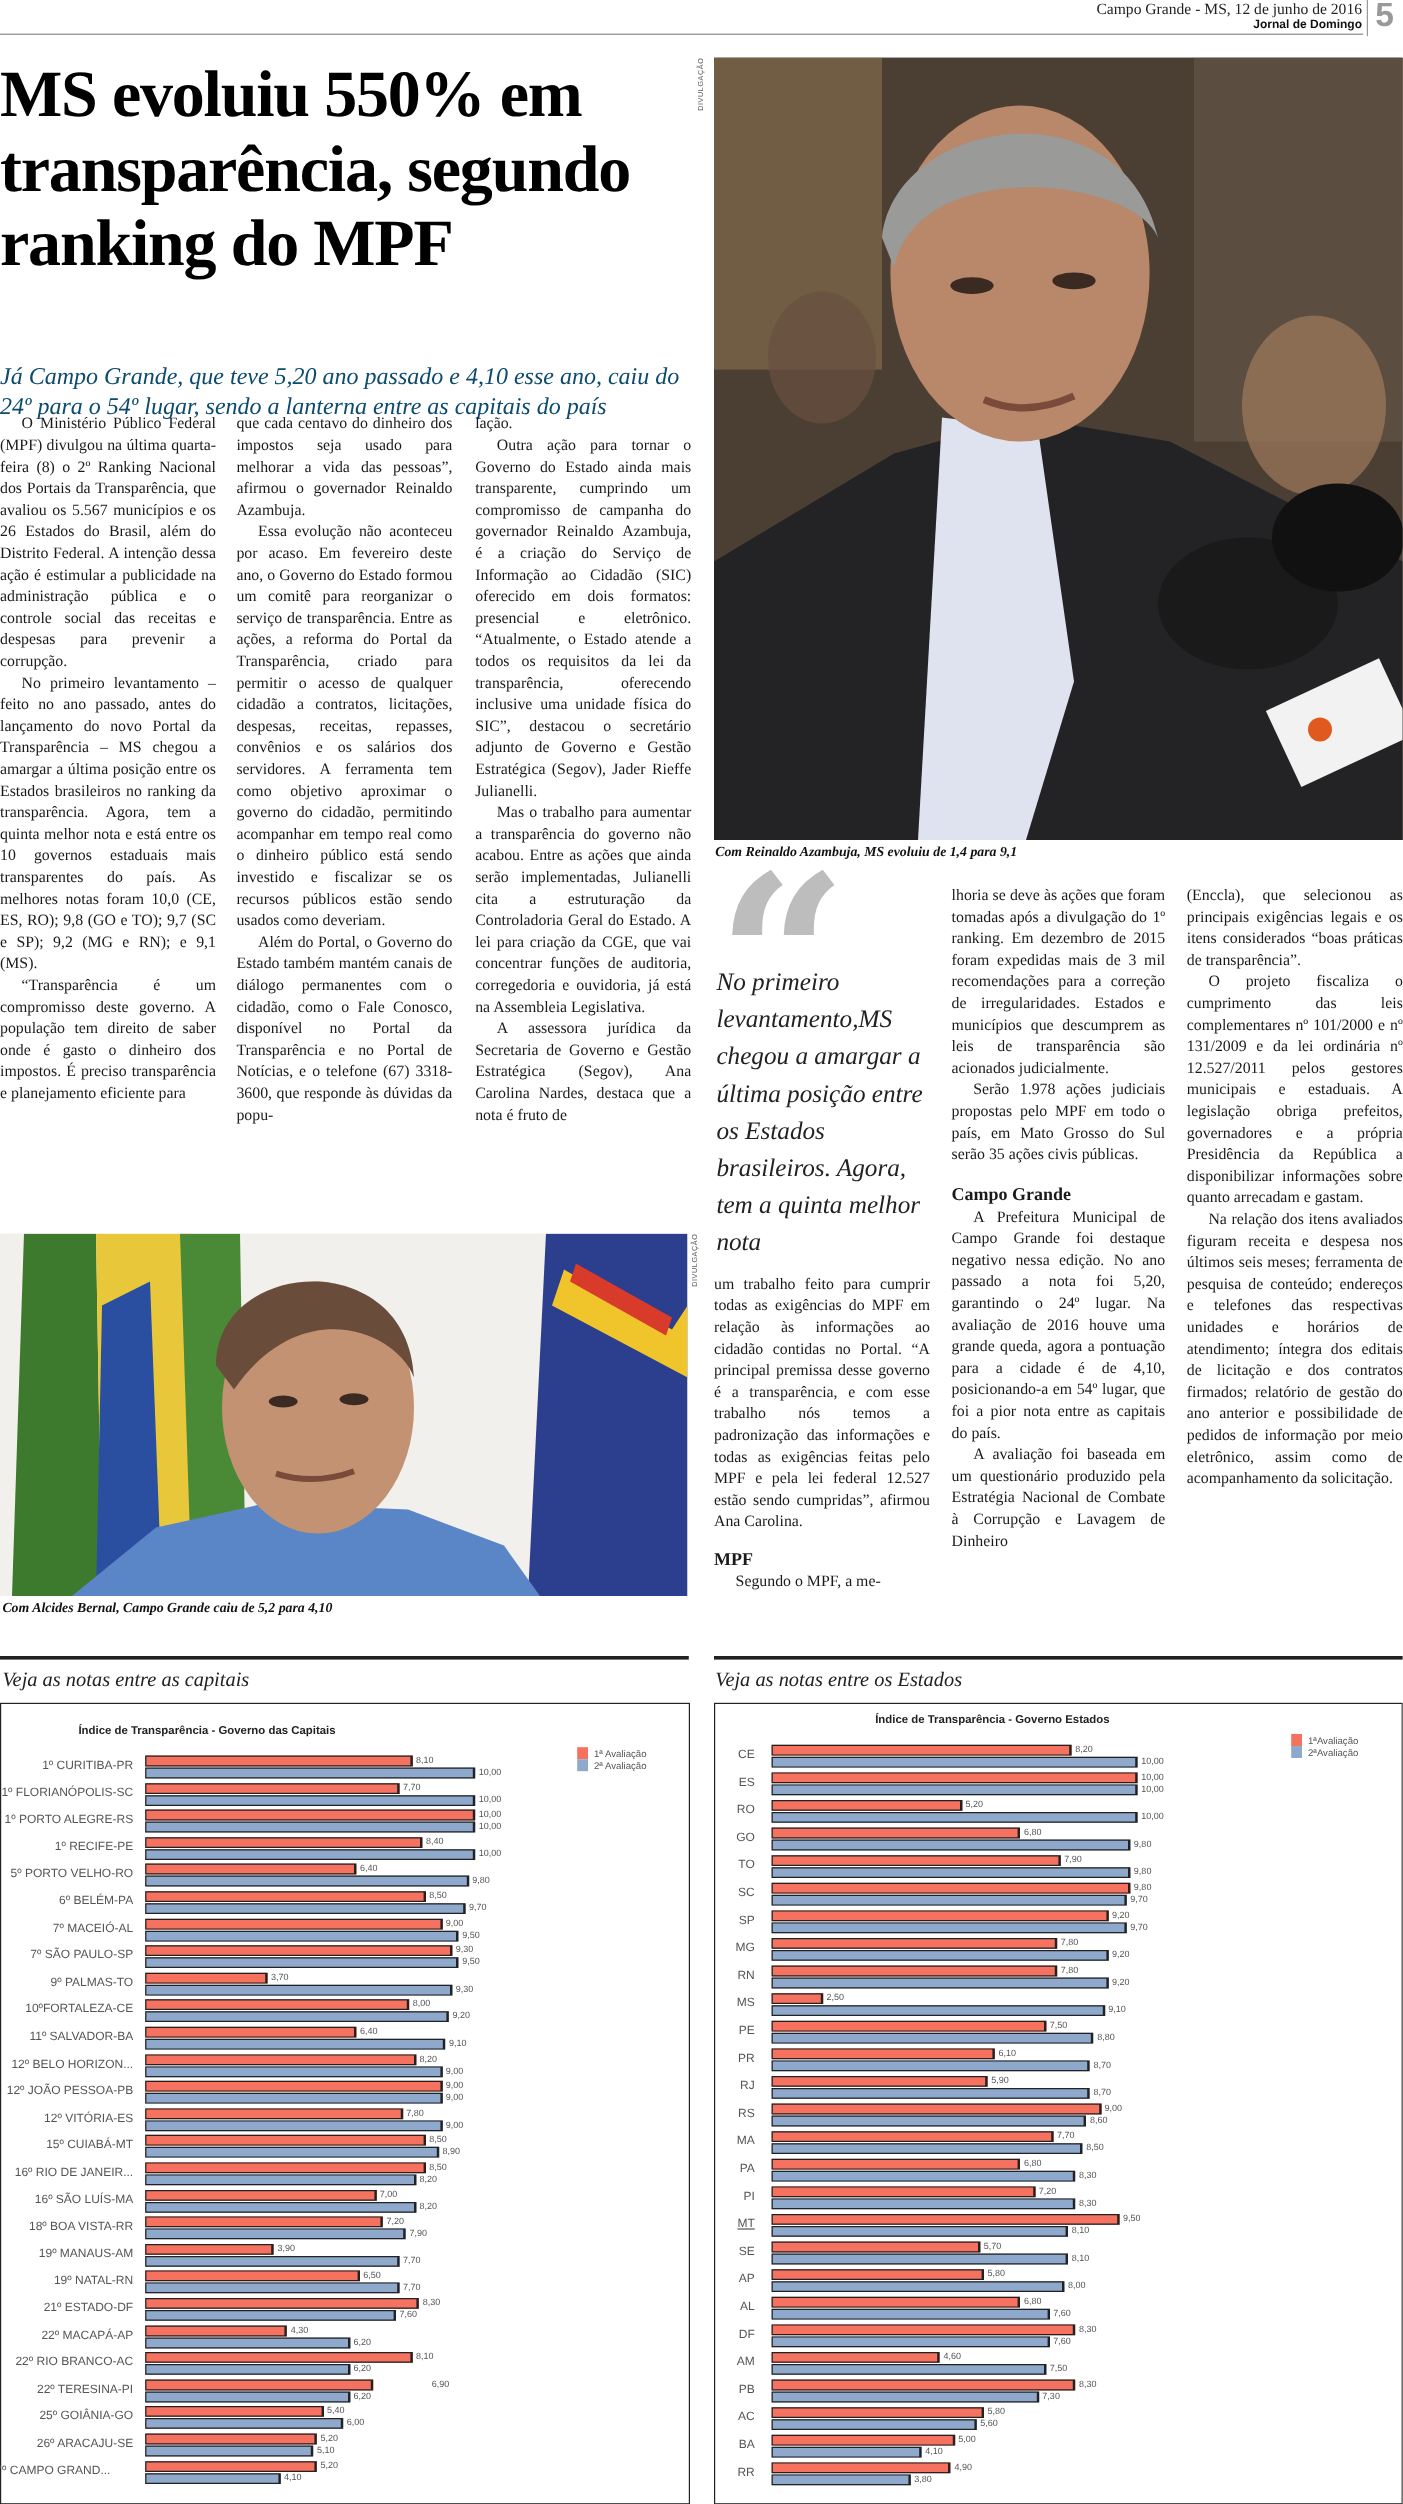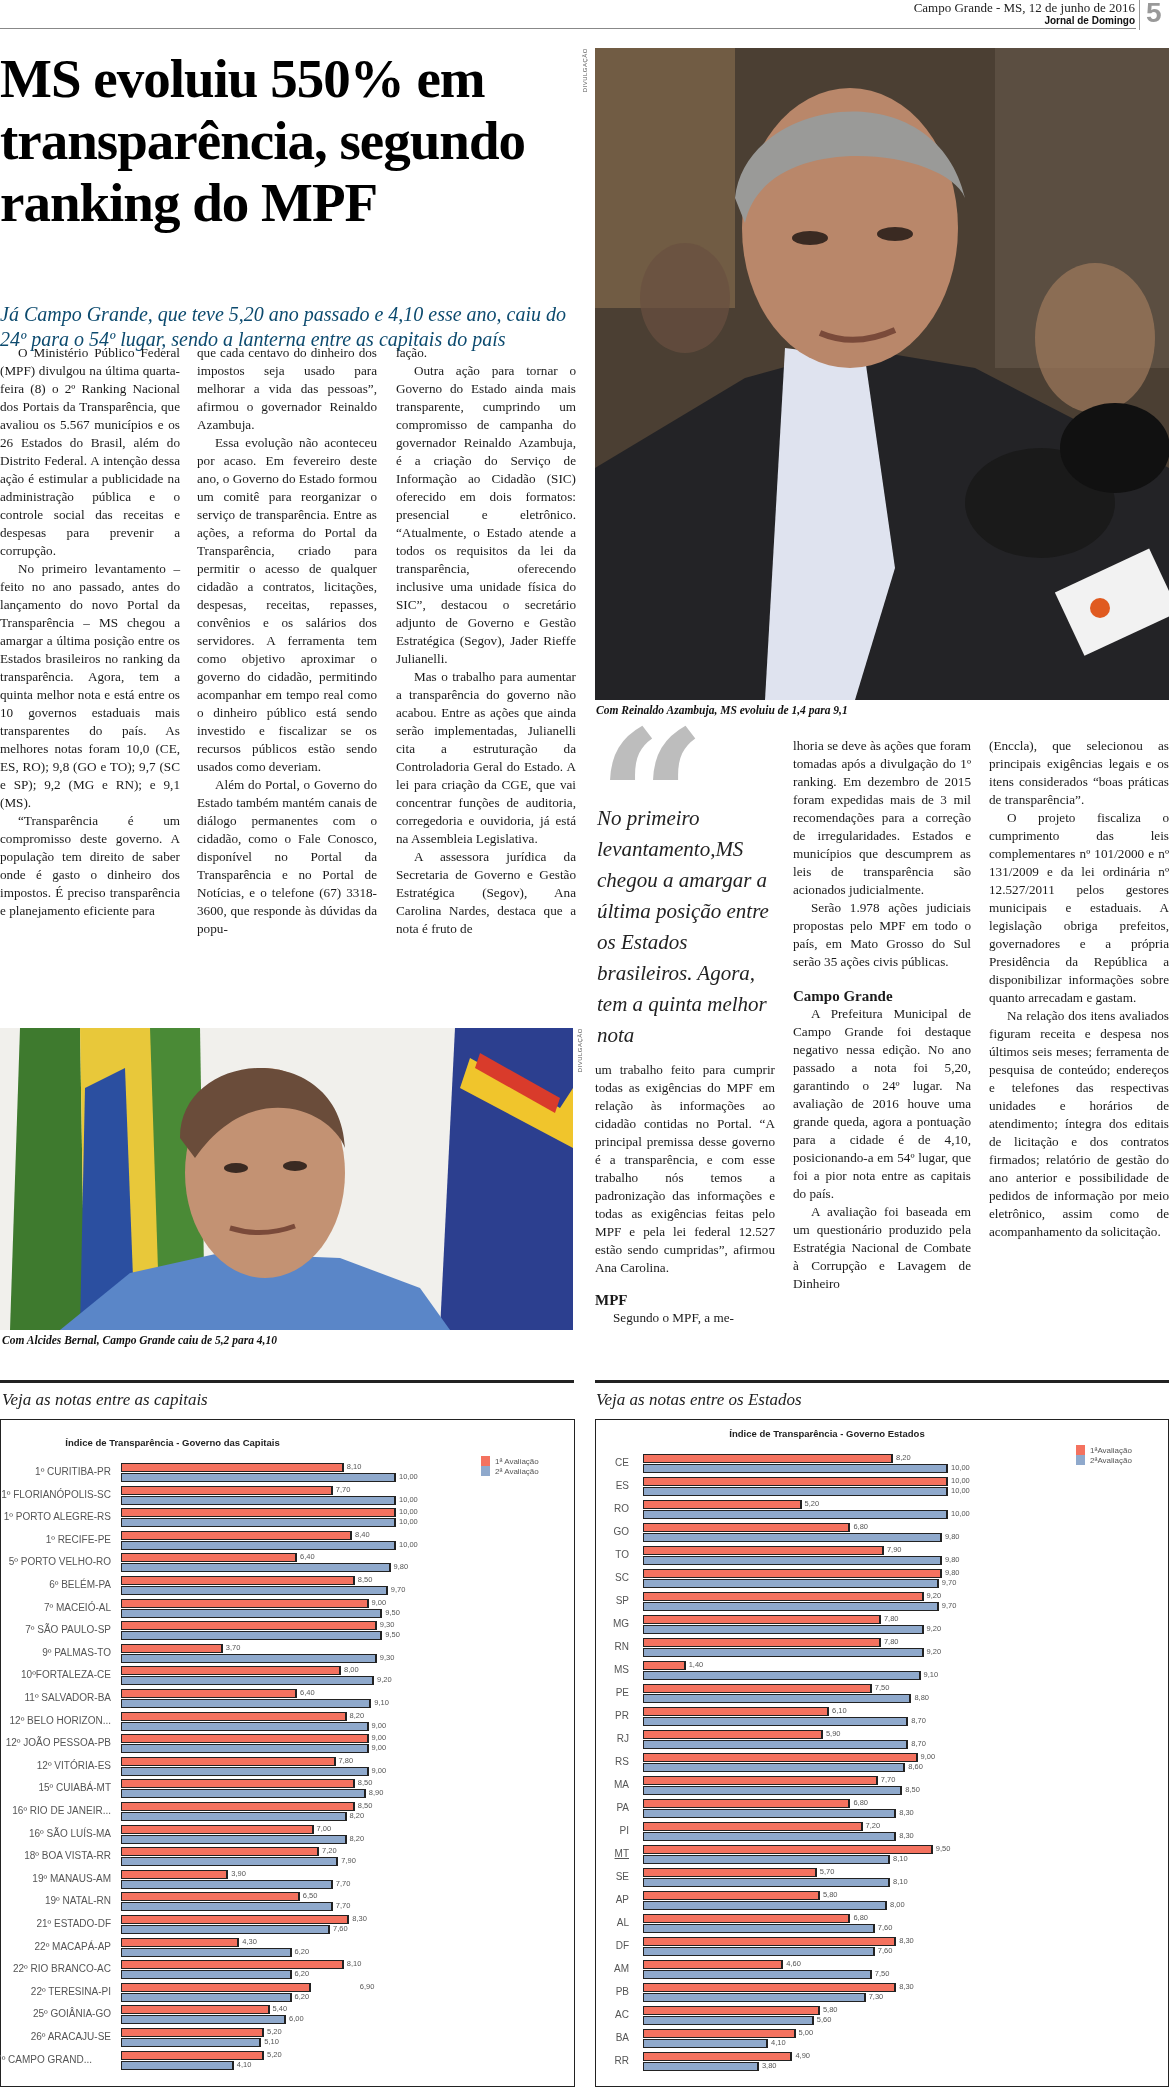--- a/index.html
+++ b/index.html
@@ -433,21 +433,21 @@
       <div class="row" style="top: 184px; height: 23px;">
         <div class="lbl" style="right: 539px; left: auto;">RN</div>
         <div class="bar s1" style="left: 47px; top: 1px; width: 237.9px; background: rgb(244, 114, 95);"></div>
         <div class="val" style="left: 287.9px; top: 0px;">7,80</div>
         <div class="bar s2" style="left: 47px; top: 11px; width: 280.6px; background: rgb(143, 169, 204);"></div>
         <div class="val" style="left: 330.6px; top: 10px;">9,20</div>
       </div>
       <div class="row" style="top: 207px; height: 23px;">
         <div class="lbl" style="right: 539px; left: auto;">MS</div>
         <div class="bar s1" style="left: 47px; top: 1px; width: 42.7px; background: rgb(244, 114, 95);"></div>
-        <div class="val" style="left: 92.7px; top: 0px;">1,40</div>
+        <div class="val" style="left: 92.7px; top: 0px;">2,50</div>
         <div class="bar s2" style="left: 47px; top: 11px; width: 277.55px; background: rgb(143, 169, 204);"></div>
         <div class="val" style="left: 327.55px; top: 10px;">9,10</div>
       </div>
       <div class="row" style="top: 230px; height: 23px;">
         <div class="lbl" style="right: 539px; left: auto;">PE</div>
         <div class="bar s1" style="left: 47px; top: 1px; width: 228.75px; background: rgb(244, 114, 95);"></div>
         <div class="val" style="left: 278.75px; top: 0px;">7,50</div>
         <div class="bar s2" style="left: 47px; top: 11px; width: 268.4px; background: rgb(143, 169, 204);"></div>
         <div class="val" style="left: 318.4px; top: 10px;">8,80</div>
       </div>

